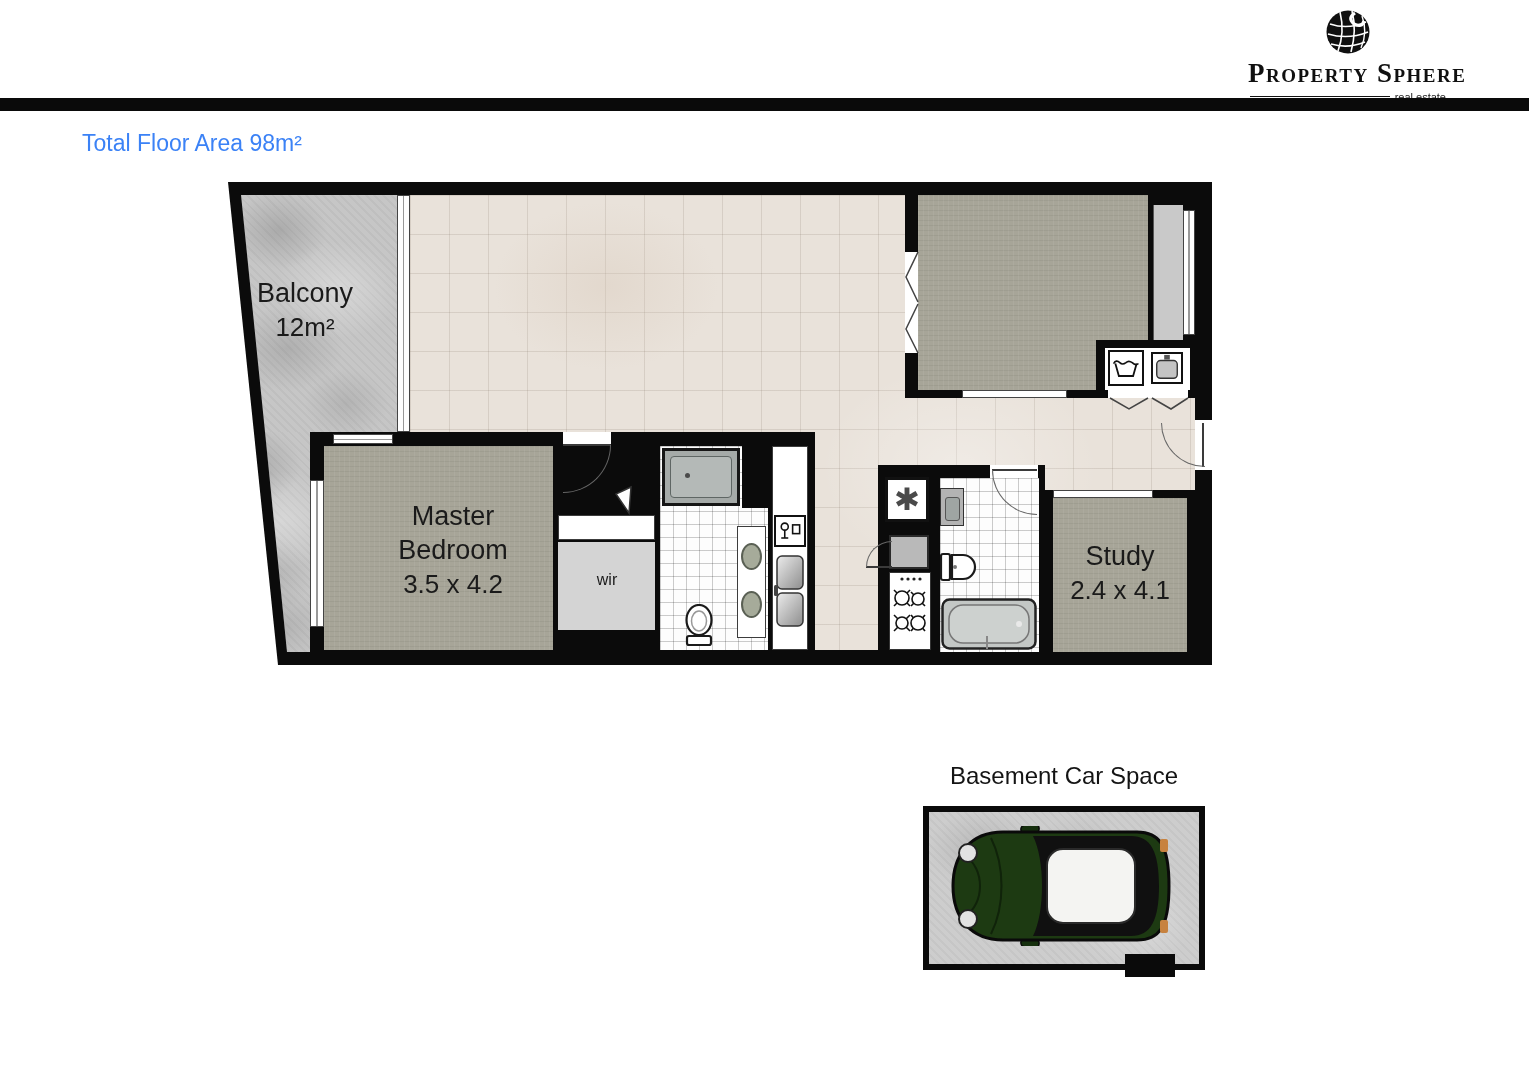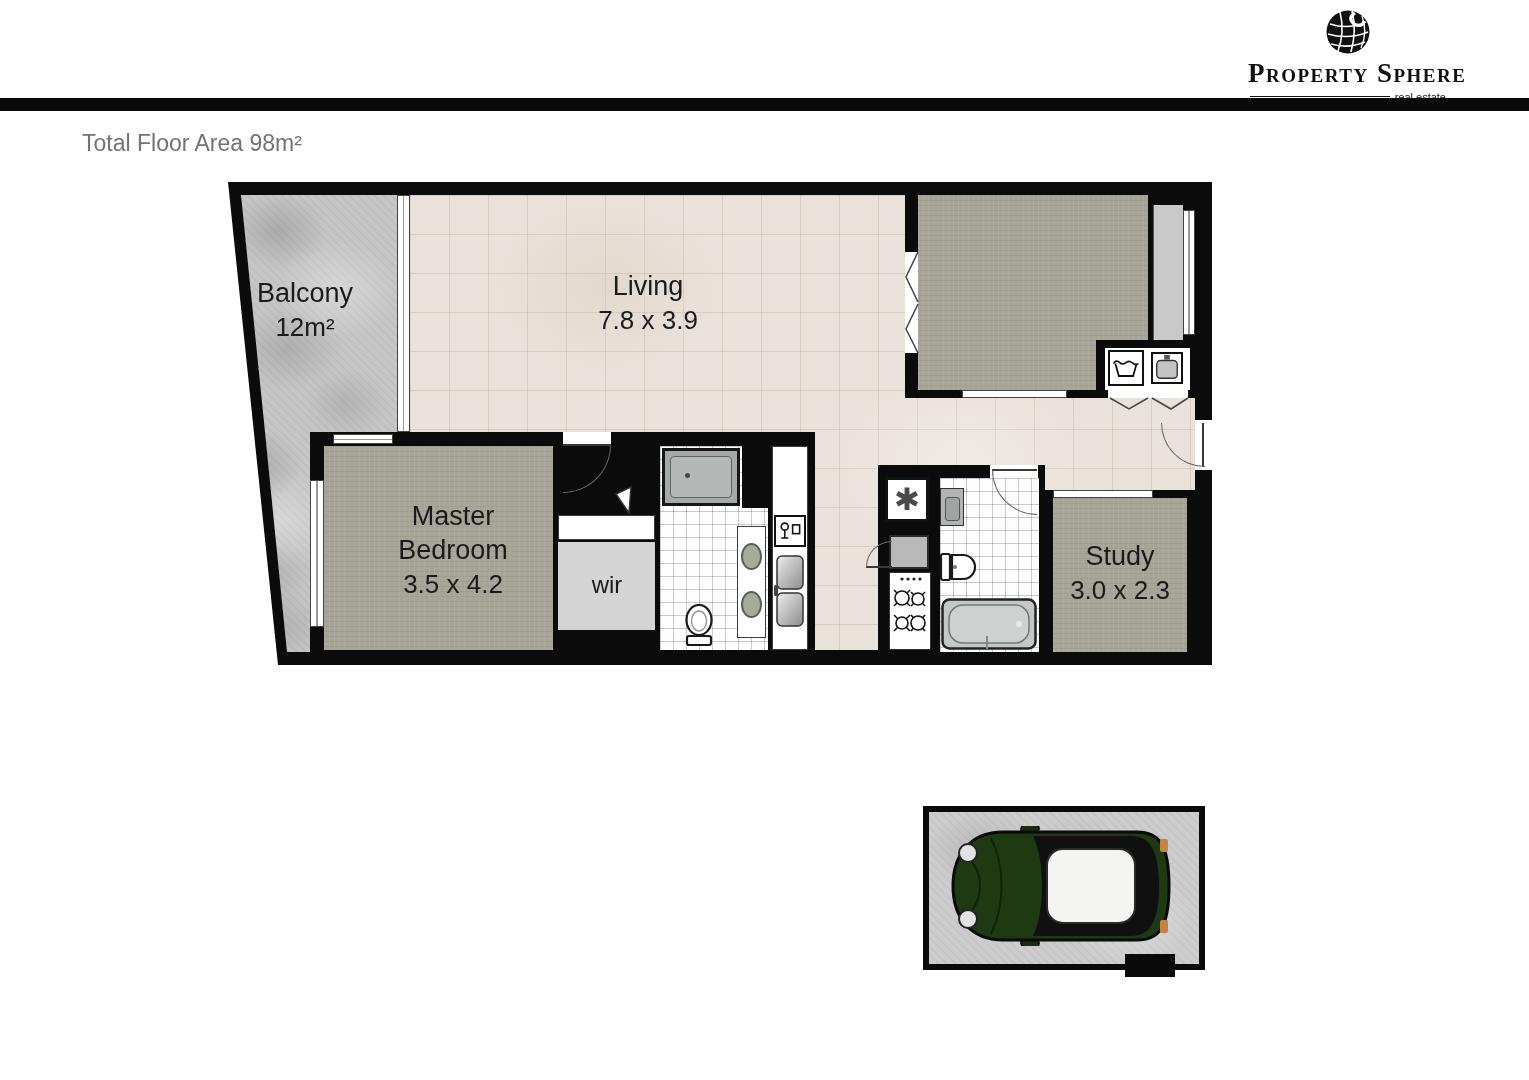--- a/index.html
+++ b/index.html
@@ -2,21 +2,21 @@
 <html><head>
 <meta charset="utf-8">
 <style>
   html,body{margin:0;padding:0;background:#fff;}
   .stage{position:relative;width:1529px;height:1080px;background:#fff;overflow:hidden;
          font-family:"Liberation Sans",sans-serif;color:#111;}
   .abs{position:absolute;}
   
   .title{position:absolute;left:80px;top:50px;font-size:31px;font-weight:700;letter-spacing:-0.3px;color:#141414;}
   .black-bar{position:absolute;left:0;top:98px;width:1529px;height:13px;background:#0a0a0a;}
-  .floor-area{position:absolute;left:82px;top:130px;font-size:23px;color:#737373;}
+  .floor-area{position:absolute;left:82px;top:130px;font-size:23px;color:#3b82f6;}
   .logo{position:absolute;left:1248px;top:6px;width:200px;}
   .logo .globe{position:absolute;left:76px;top:2px;}
   .logo .wordmark{position:absolute;left:0;top:52px;width:200px;
       font-family:"Liberation Serif",serif;font-variant:small-caps;font-weight:600;
       font-size:27px;letter-spacing:1.5px;color:#101010;white-space:nowrap;}
   .logo .tagrow{position:absolute;left:2px;top:86px;width:196px;display:flex;align-items:flex-start;}
   .logo .tagline-line{flex:1;height:0;border-top:1.6px solid #111;margin-top:4px;}
   .logo .tagline{font-size:11px;color:#222;margin-left:5px;line-height:11px;}
   
   .plan{position:absolute;left:228px;top:182px;width:984px;height:483px;background:#0b0b0b;
@@ -104,24 +104,20 @@
     <div class="abs tile" style="left:182px;top:13px;width:785px;height:455px;"></div>
 
     <div class="abs concrete" style="left:0;top:13px;width:169px;height:237px;clip-path:polygon(13px 0,169px 0,169px 237px,37px 237px);"></div>
     <div class="abs concrete" style="left:0;top:250px;width:82px;height:220px;clip-path:polygon(37px 0,82px 0,82px 220px,59px 220px);"></div>
     <div class="abs win-v" style="left:169px;top:13px;width:13px;height:237px;"></div>
     <div class="rlabel" style="left:2px;top:95px;width:150px;">
       <div>Balcony</div>
       <div class="sz">12m²</div>
     </div>
 
-    <div class="rlabel" style="left:330px;top:88px;width:180px;">
-      <div>Living</div>
-      <div class="sz">7.8 x 3.9</div>
-    </div>
 
     <div class="abs wall" style="left:677px;top:13px;width:290px;height:203px;">
       <div class="abs carpet" style="left:13px;top:0;width:230px;height:195px;"></div>
       <div class="abs white" style="left:0;top:57px;width:13px;height:101px;"></div>
       <div class="abs robe" style="left:248px;top:10px;width:30px;height:135px;"></div>
       <div class="abs win-v" style="left:278px;top:15px;width:12px;height:125px;"></div>
       <div class="abs wall" style="left:191px;top:145px;width:94px;height:8px;"></div>
       <div class="abs wall" style="left:191px;top:145px;width:9px;height:50px;"></div>
       <div class="abs white" style="left:200px;top:153px;width:85px;height:42px;">
         <div class="fixture-box" style="left:3px;top:2px;width:36px;height:36px;">
@@ -143,21 +139,21 @@
     <div class="abs wall" style="left:82px;top:250px;width:505px;height:220px;">
       <div class="abs win-h" style="left:23px;top:2px;width:60px;height:10px;"></div>
       <div class="abs carpet" style="left:14px;top:14px;width:229px;height:204px;"></div>
       <div class="abs win-v" style="left:0;top:48px;width:14px;height:147px;"></div>
       <div class="rlabel" style="left:68px;top:68px;width:150px;">
         <div>Master Bedroom</div>
         <div class="sz">3.5 x 4.2</div>
       </div>
       <div class="abs counter" style="left:248px;top:83px;width:97px;height:25px;"></div>
       <div class="abs wir-floor" style="left:248px;top:110px;width:97px;height:88px;">
-        <div class="rlabel" style="left:0;top:28px;width:98px;font-size:24px;">
+        <div class="rlabel" style="left:0;top:28px;width:98px;font-size:16px;">
           <div>wir</div>
         </div>
       </div>
 
       <div class="abs bathtile" style="left:350px;top:14px;width:108px;height:204px;">
         <div class="abs" style="left:2px;top:2px;width:78px;height:58px;background:#a5aaa8;border:3px solid #161616;box-sizing:border-box;">
           <div class="abs" style="left:5px;top:5px;right:5px;bottom:5px;background:#b4b9b7;border:1px solid #5f6664;border-radius:4px;"></div>
           <div class="abs" style="left:20px;top:22px;width:5px;height:5px;border-radius:50%;background:#4a4a4a;"></div>
         </div>
         <div class="abs wall" style="left:82px;top:0;width:26px;height:62px;"></div>
@@ -238,21 +234,21 @@
           <line x1="46" y1="38" x2="46" y2="51" stroke="#888" stroke-width="2"></line>
         </svg>
       </div>
     </div>
 
     <div class="abs wall" style="left:817px;top:308px;width:150px;height:178px;">
       <div class="abs win-h" style="left:8px;top:0;width:100px;height:8px;"></div>
       <div class="abs carpet" style="left:8px;top:8px;width:134px;height:154px;"></div>
       <div class="rlabel" style="left:10px;top:50px;width:130px;">
         <div>Study</div>
-        <div class="sz">3.0 x 2.3</div>
+        <div class="sz">2.4 x 4.1</div>
       </div>
     </div>
 
     <div class="abs white" style="left:335px;top:250px;width:48px;height:14px;"></div>
     <div class="leaf" style="left:335px;top:262px;width:48px;height:1.5px;"></div>
     <div class="arc br" style="left:335px;top:263px;width:48px;height:48px;"></div>
 
     <div class="abs white" style="left:762px;top:283px;width:48px;height:13px;"></div>
     <div class="leaf" style="left:764px;top:287px;width:45px;height:1.5px;"></div>
     <div class="arc bl" style="left:764px;top:288px;width:45px;height:45px;"></div>
@@ -268,20 +264,21 @@
 
     <svg class="abs" style="left:0;top:0;" width="984" height="483" viewBox="0 0 984 483">
       <polyline points="690,70 678,95 690,120" fill="none" stroke="#444" stroke-width="1.5"></polyline>
       <polyline points="690,122 678,147 690,171" fill="none" stroke="#444" stroke-width="1.5"></polyline>
       <polyline points="882,216 901,227 920,216" fill="none" stroke="#444" stroke-width="1.5"></polyline>
       <polyline points="924,216 943,227 960,216" fill="none" stroke="#444" stroke-width="1.5"></polyline>
       <polygon points="403,305 388,312 401,331" fill="#fff" stroke="#333" stroke-width="1.5"></polygon>
     </svg>
   </div>
 
+  <div class="car-title">Basement Car Space</div>
   <div class="car-space">
     <svg class="abs" style="left:12px;top:14px;" width="240" height="120" viewBox="0 0 240 120">
       <rect x="80" y="-2" width="18" height="10" rx="4" fill="#16300e" stroke="#0a0a0a" stroke-width="1.5" transform="rotate(-14 89 3)"></rect>
       <rect x="80" y="112" width="18" height="10" rx="4" fill="#16300e" stroke="#0a0a0a" stroke-width="1.5" transform="rotate(14 89 117)"></rect>
       <path d="M62,6 C30,6 12,28 12,60 C12,92 30,114 62,114 L196,114 C218,114 228,102 228,60 C228,18 218,6 196,6 Z" fill="#1d3a12" stroke="#0a0a0a" stroke-width="3"></path>
       <path d="M24,30 C44,42 44,78 24,90" stroke="#10230a" fill="none" stroke-width="2"></path>
       <path d="M50,12 C64,40 64,80 50,108" stroke="#10230a" fill="none" stroke-width="2"></path>
       <path d="M92,10 C104,34 104,86 92,110 L190,110 C210,110 218,94 218,60 C218,26 210,10 190,10 Z" fill="#101010"></path>
       <rect x="106" y="23" width="88" height="74" rx="16" fill="#f4f4f2" stroke="#2a2a2a" stroke-width="2"></rect>
       <circle cx="27" cy="27" r="9" fill="#e2e2e2" stroke="#222" stroke-width="2"></circle>

